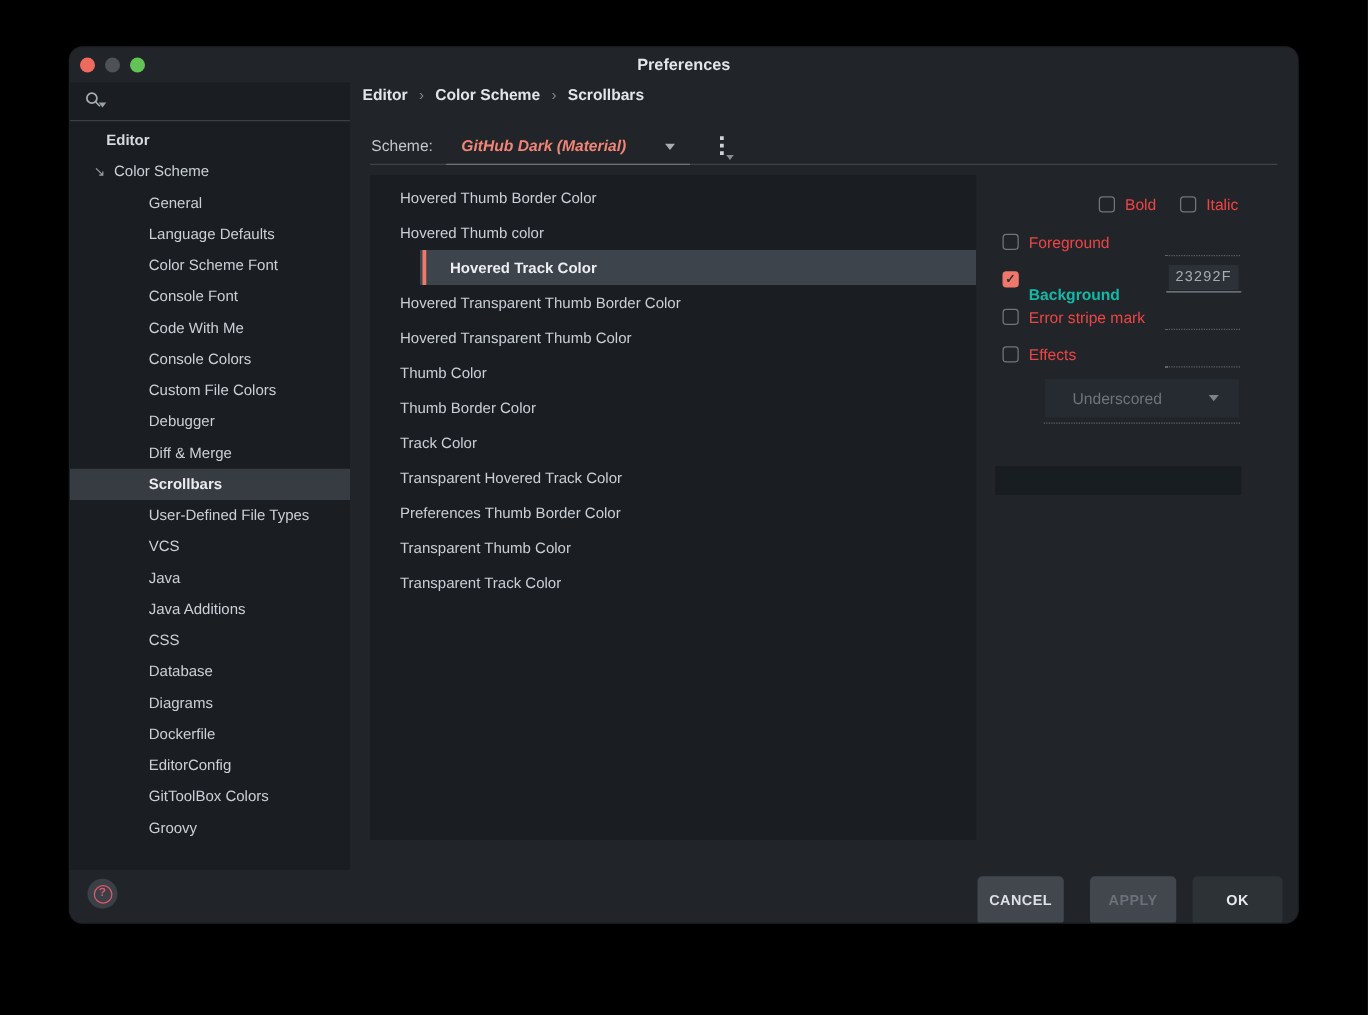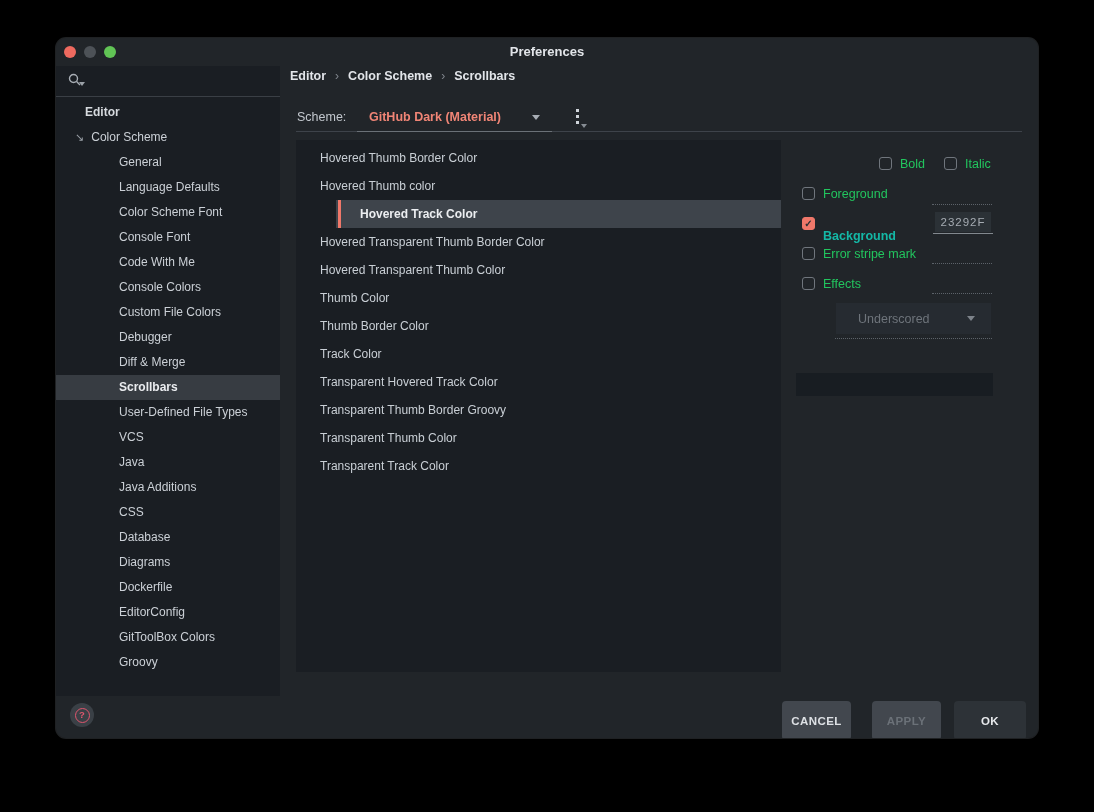--- a/index.html
+++ b/index.html
@@ -54,21 +54,21 @@
   
   .scheme-label{
     position:absolute;left:241px;top:67px;height:24px;line-height:24px;
     font-size:12.5px;color:#c2c7cd;
   }
   .scheme-select{
     position:absolute;left:301px;top:67px;width:195px;height:24px;cursor:pointer;
   }
   .scheme-value{
     position:absolute;left:12px;top:0;height:24px;line-height:24px;
-    font-size:12.5px;font-weight:700;color:var(--scheme-text);
+    font-size:12.5px;font-weight:700;color:var(--scheme-text);font-style:italic;
   }
   .dd-arrow{
     position:absolute;right:12px;top:10px;width:0;height:0;
     border-left:4.5px solid transparent;border-right:4.5px solid transparent;
     border-top:5px solid #a7adb4;
   }
   .kebab{position:absolute;left:514px;top:69px;width:20px;height:22px;cursor:pointer;}
   .kebab i{position:absolute;left:6px;width:3px;height:3px;background:#cfd4d9;}
   .kebab i:nth-child(1){top:2px;}
   .kebab i:nth-child(2){top:8px;}
@@ -97,21 +97,21 @@
   
   .cb-row{position:absolute;display:flex;align-items:center;gap:8px;height:15px;}
   .cb{
     width:13px;height:13px;box-sizing:border-box;border:1.5px solid #70767d;
     border-radius:3px;flex:0 0 auto;display:flex;align-items:center;justify-content:center;
     cursor:pointer;background:transparent;
   }
   .cb.checked{background:var(--accent);border-color:var(--accent);}
   .cb .check{font-size:10px;font-weight:700;color:#2a2f34;line-height:1;}
   .cb:not(.checked) .check{display:none;}
-  .cb-label{font-size:12.5px;color:#22c55e;}
+  .cb-label{font-size:12.5px;color:#ef4444;}
   .cb-label.strong{color:#14b8a6;font-weight:700;margin-top:24px;}
   .dotted{position:absolute;height:1px;border-bottom:1px dotted #5c6269;}
   .value-field{
     position:absolute;left:879px;top:174px;width:56px;height:20px;
     background:#2b3136;color:#a6acb3;font-size:11.5px;letter-spacing:1px;
     text-align:center;line-height:20px;
   }
   .value-underline{position:absolute;left:877px;top:195px;width:60px;height:1px;background:#82888e;}
   .effect-select{
     position:absolute;left:780px;top:265px;width:155px;height:31px;
@@ -221,21 +221,21 @@
 
   <div class="list-row">Hovered Thumb Border Color</div>
       <div class="list-row">Hovered Thumb color</div>
       <div class="list-row selected">Hovered Track Color</div>
       <div class="list-row">Hovered Transparent Thumb Border Color</div>
       <div class="list-row">Hovered Transparent Thumb Color</div>
       <div class="list-row">Thumb Color</div>
       <div class="list-row">Thumb Border Color</div>
       <div class="list-row">Track Color</div>
       <div class="list-row">Transparent Hovered Track Color</div>
-      <div class="list-row">Transparent Thumb Border Groovy</div>
+      <div class="list-row">Preferences Thumb Border Color</div>
       <div class="list-row">Transparent Thumb Color</div>
       <div class="list-row">Transparent Track Color</div>
     </div>
 
   <div class="cb-row" style="left:823px;top:118px;">
     <span class="cb"></span>
     <span class="cb-label">Bold</span>
   </div>
   <div class="cb-row" style="left:888px;top:118px;">
     <span class="cb"></span>

